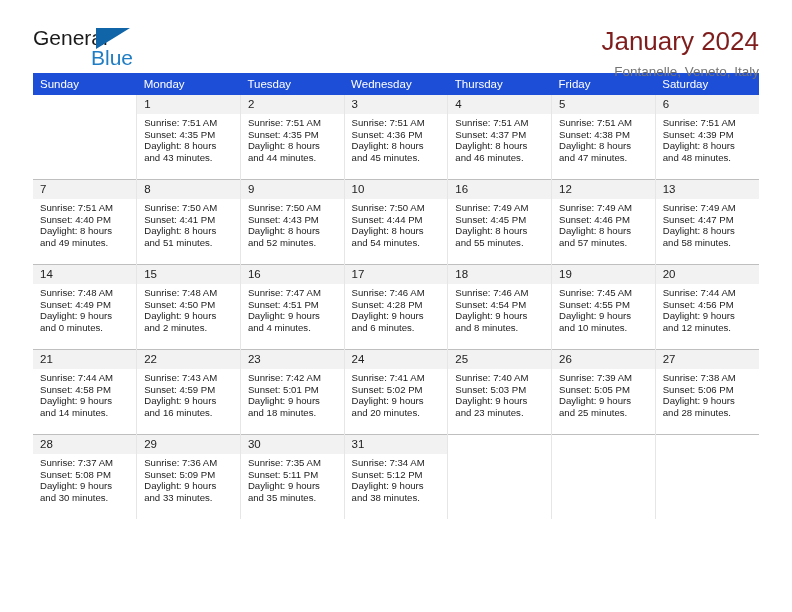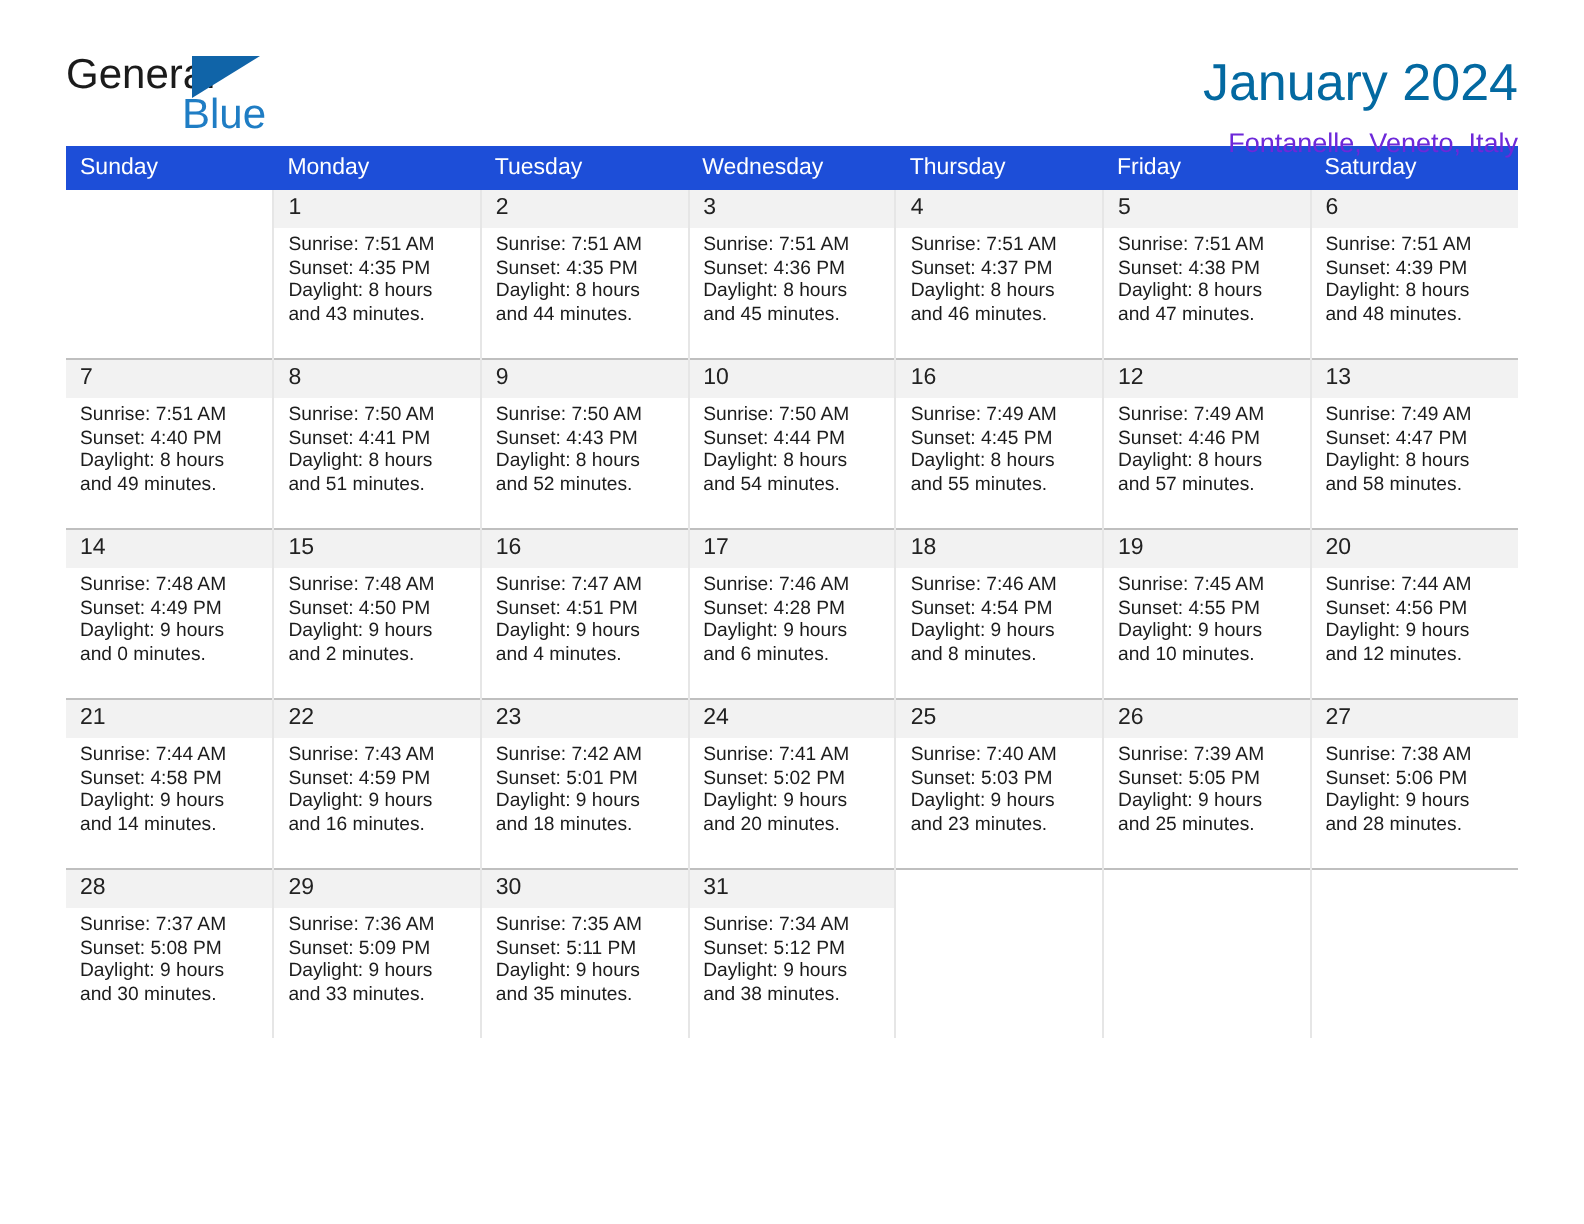--- a/index.html
+++ b/index.html
@@ -61,27 +61,27 @@
     height: 0;
     border-left: 34px solid #1064a8;
     border-bottom: 21px solid transparent;
   }
   .title-block {
     text-align: right;
     padding-top: 0px;
   }
   .month-title {
     font-size: 26px;
-    color: #0369a1;
+    color: #7f1d1d;
     line-height: 30px;
     white-space: nowrap;
   }
   .location {
     font-size: 13.5px;
-    color: #6d28d9;
+    color: #737373;
     line-height: 20px;
     margin-top: 6px;
     white-space: nowrap;
   }
 
   
   table.calendar {
     width: 726px;
     border-collapse: collapse;
     table-layout: fixed;

